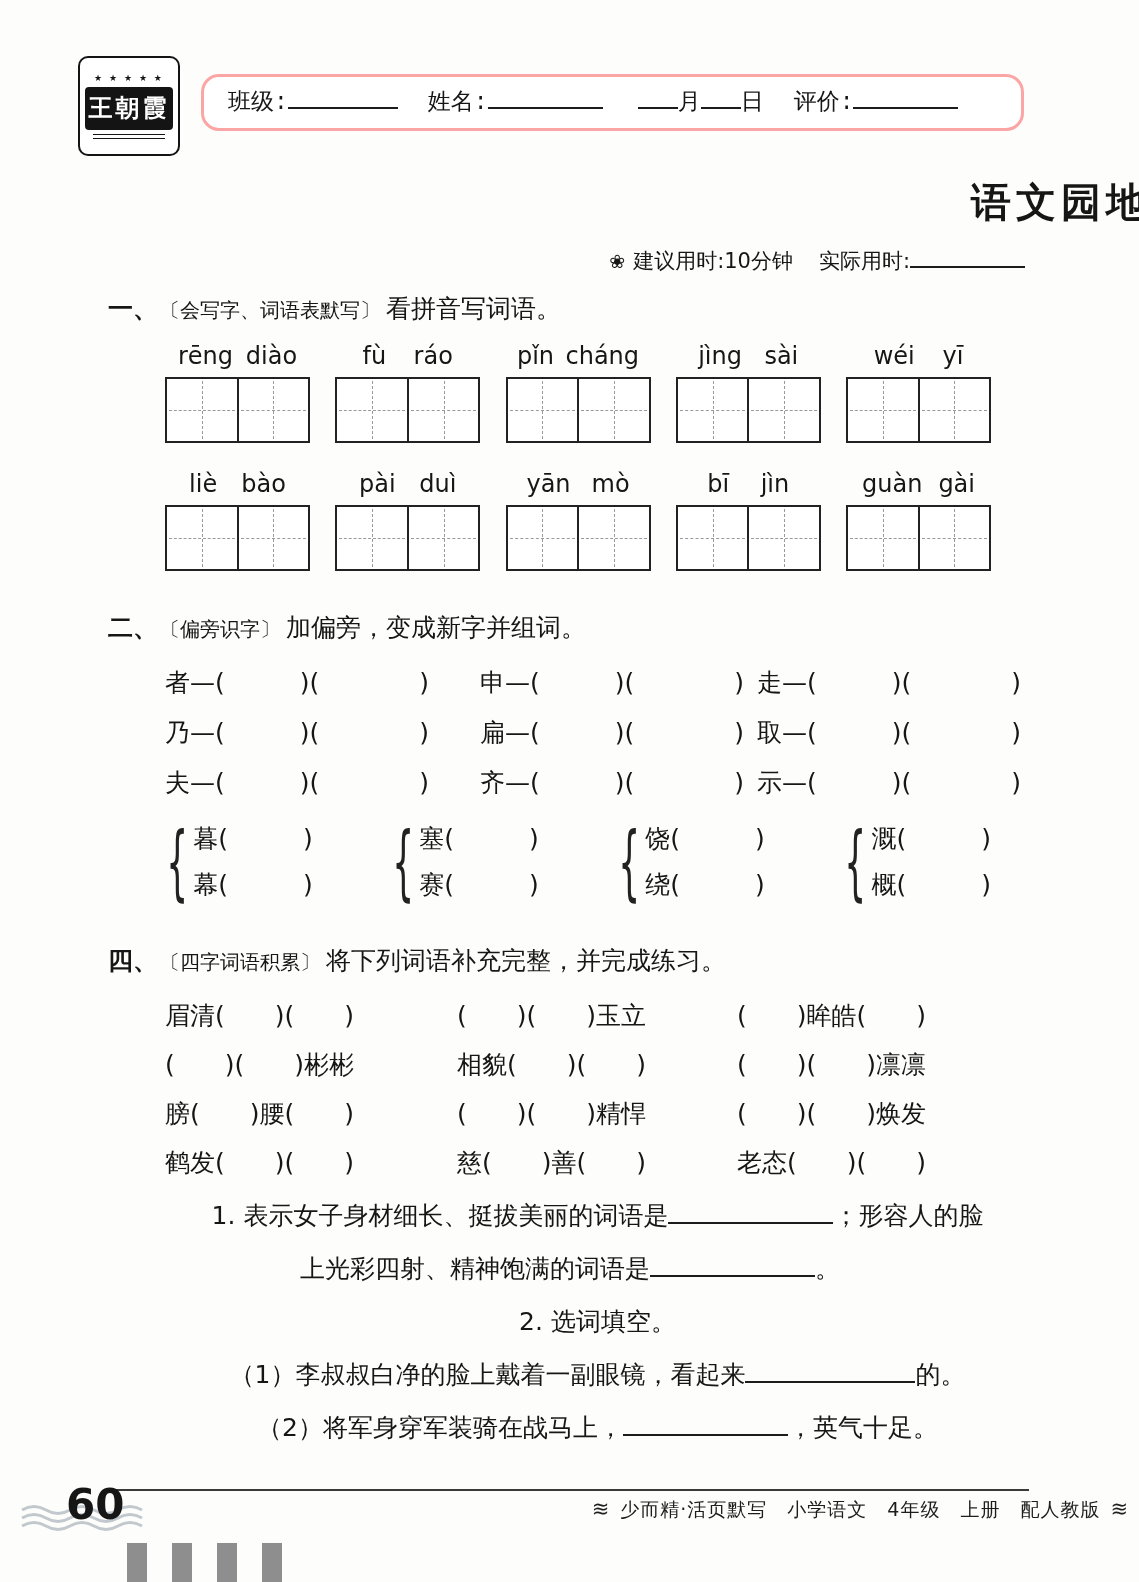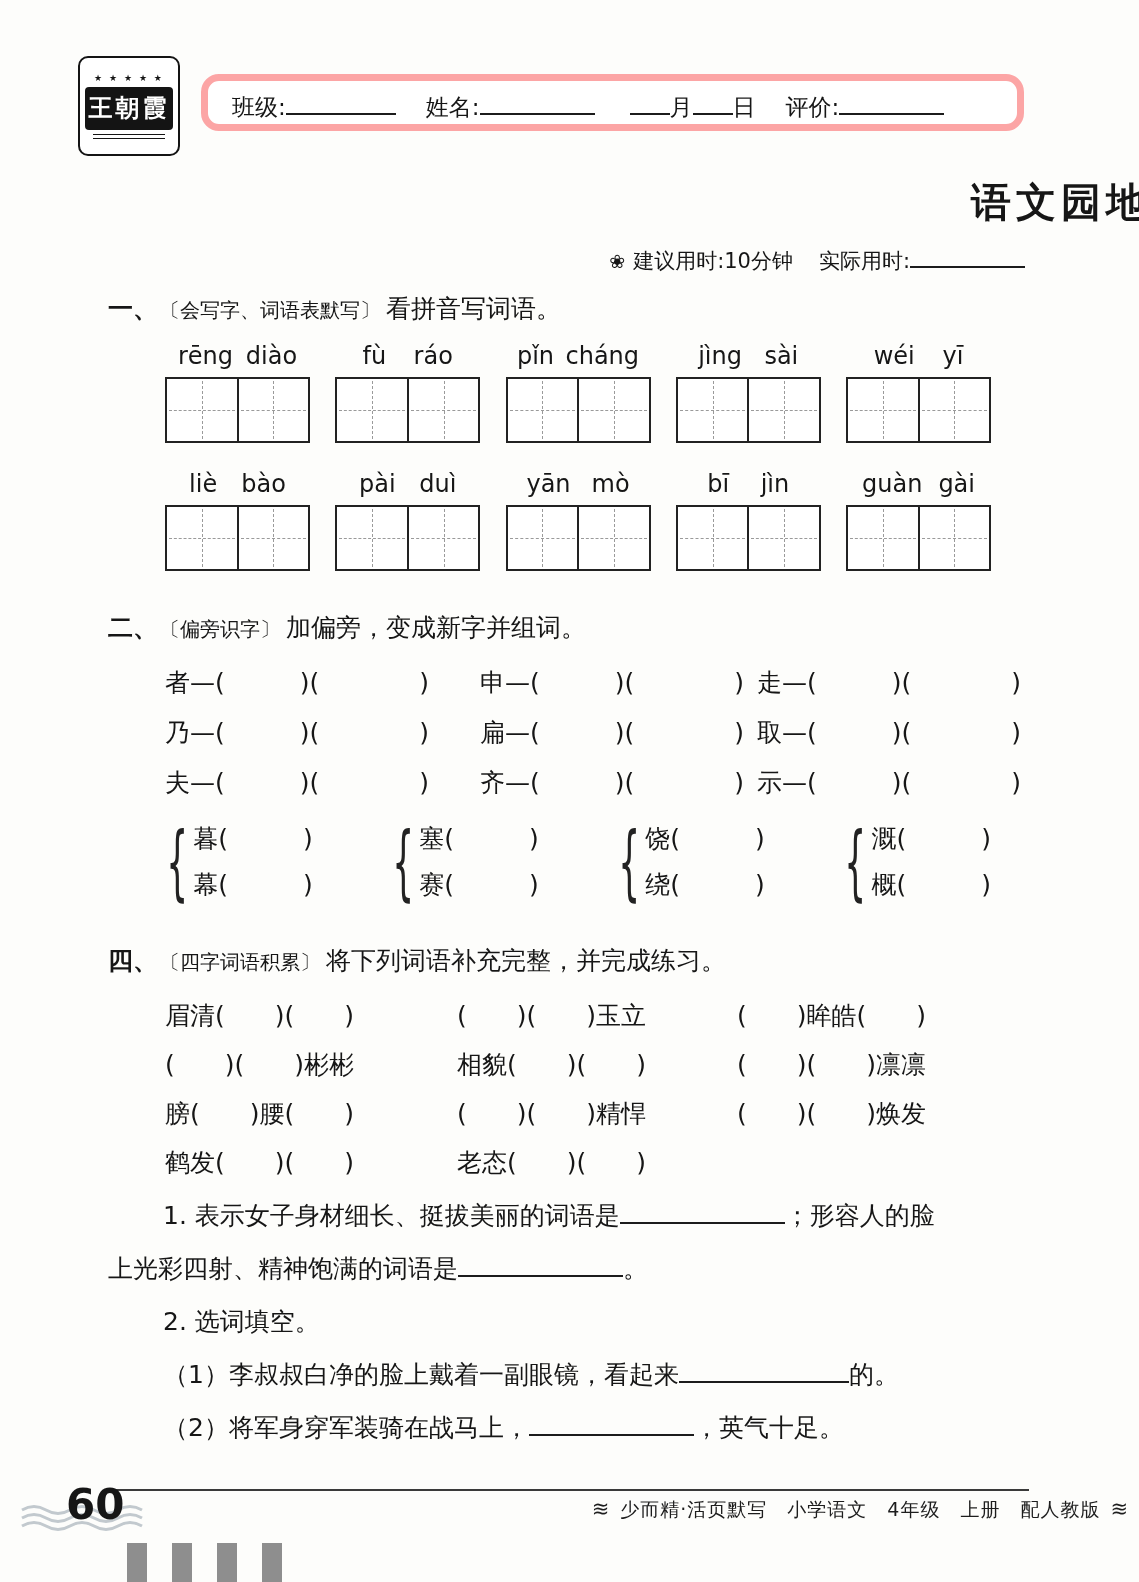--- a/index.html
+++ b/index.html
@@ -13,22 +13,22 @@
   .logo{position:absolute;left:78px;top:56px;width:102px;height:100px;
     border:2px solid #141414;border-radius:10px;background:#fff;
     display:flex;flex-direction:column;justify-content:center;gap:4px;padding:4px 5px;box-sizing:border-box;}
   .logo-stars{font-size:9px;letter-spacing:2px;text-align:center;color:#141414;line-height:10px;}
   .logo-name{background:#141414;color:#fff;font-weight:bold;font-size:24px;letter-spacing:3px;
     text-align:center;padding:5px 0 6px;border-radius:4px;}
   .logo-rule{height:3px;border-top:1px solid #141414;border-bottom:1px solid #141414;margin:0 8px;}
 
   
   .hdr-box{position:absolute;left:201px;top:74px;width:823px;height:57px;box-sizing:border-box;
-    border:7px solid #fca5a5;border-radius:18px;font-size:23px;line-height:49px;
-    padding:2px 24px 0;white-space:nowrap;background:#fff;}
+    border:3px solid #fca5a5;border-radius:18px;font-size:23px;line-height:49px;
+    padding:2px 24px 0;white-space:nowrap;background:#fff;font-family:Liberation Mono, monospace;}
   .blank{display:inline-block;border-bottom:2px solid #1c1c1c;height:26px;}
   .w40{width:40px}.w105{width:105px}.w110{width:110px}.w115{width:115px}.w165{width:165px}.w170{width:170px}
   .sp30{margin-left:30px}.sp35{margin-left:35px}
 
   
   .title{position:absolute;top:163px;left:0;width:100%;text-align:right;
     font-size:40px;font-weight:bold;letter-spacing:5px;margin:12px;}
   .time-note{position:absolute;top:240px;right:114px;font-size:21px;white-space:nowrap;}
   .flower{font-size:19px;margin-right:8px;}
   .tn-gap{margin-left:26px;}
@@ -55,21 +55,21 @@
 
   .s3-head{margin-top:36px;}
   .s3-row{display:flex;justify-content:space-between;width:826px;margin:8px 0 0 57px;}
   .s3-pair{display:flex;align-items:center;}
   .brace{font-size:82px;line-height:86px;transform:scaleX(0.42);transform-origin:center;
     margin:0 -10px 0 -14px;color:#222;}
   .s3-col div{line-height:46px;}
 
   .s4-head{margin-top:36px;}
   .s4-grid{display:grid;grid-template-columns:292px 280px 1fr;margin:8px 0 2px 57px;line-height:49px;}
-  .q{line-height:53px;margin:0;}
+  .q{line-height:53px;margin:0;text-align:center;}
   .ind{text-indent:55px;}
 
   
   .footer-rule{position:absolute;left:112px;right:110px;top:1489px;border-top:2px solid #3a3a3a;}
   .footer{position:absolute;top:1497px;left:0;width:100%;text-align:right;font-size:19px;letter-spacing:1px;color:#1d1d1d;}
   .wave{margin:0 10px;font-size:21px;}
   .pagenum-wrap{position:absolute;left:20px;top:1478px;width:160px;height:56px;}
   .wave-svg{position:absolute;left:0;top:26px;}
   .page-num{position:absolute;left:46px;top:2px;font-size:42px;font-weight:bold;}
   .bars{position:absolute;left:127px;bottom:0;display:flex;gap:25px;}
@@ -243,20 +243,21 @@
     <span>眉清(　　)(　　)</span>
     <span>(　　)(　　)玉立</span>
     <span>(　　)眸皓(　　)</span>
     <span>(　　)(　　)彬彬</span>
     <span>相貌(　　)(　　)</span>
     <span>(　　)(　　)凛凛</span>
     <span>膀(　　)腰(　　)</span>
     <span>(　　)(　　)精悍</span>
     <span>(　　)(　　)焕发</span>
     <span>鹤发(　　)(　　)</span>
+    <span>慈(　　)善(　　)</span>
     <span>老态(　　)(　　)</span>
   </div>
 
   <p class="q ind">
     <span>1. 表示女子身材细长、挺拔美丽的词语是</span><span class="blank w165"></span><span>；形容人的脸</span>
   </p>
   <p class="q">
     <span>上光彩四射、精神饱满的词语是</span><span class="blank w165"></span><span>。</span>
   </p>
   <p class="q ind">

